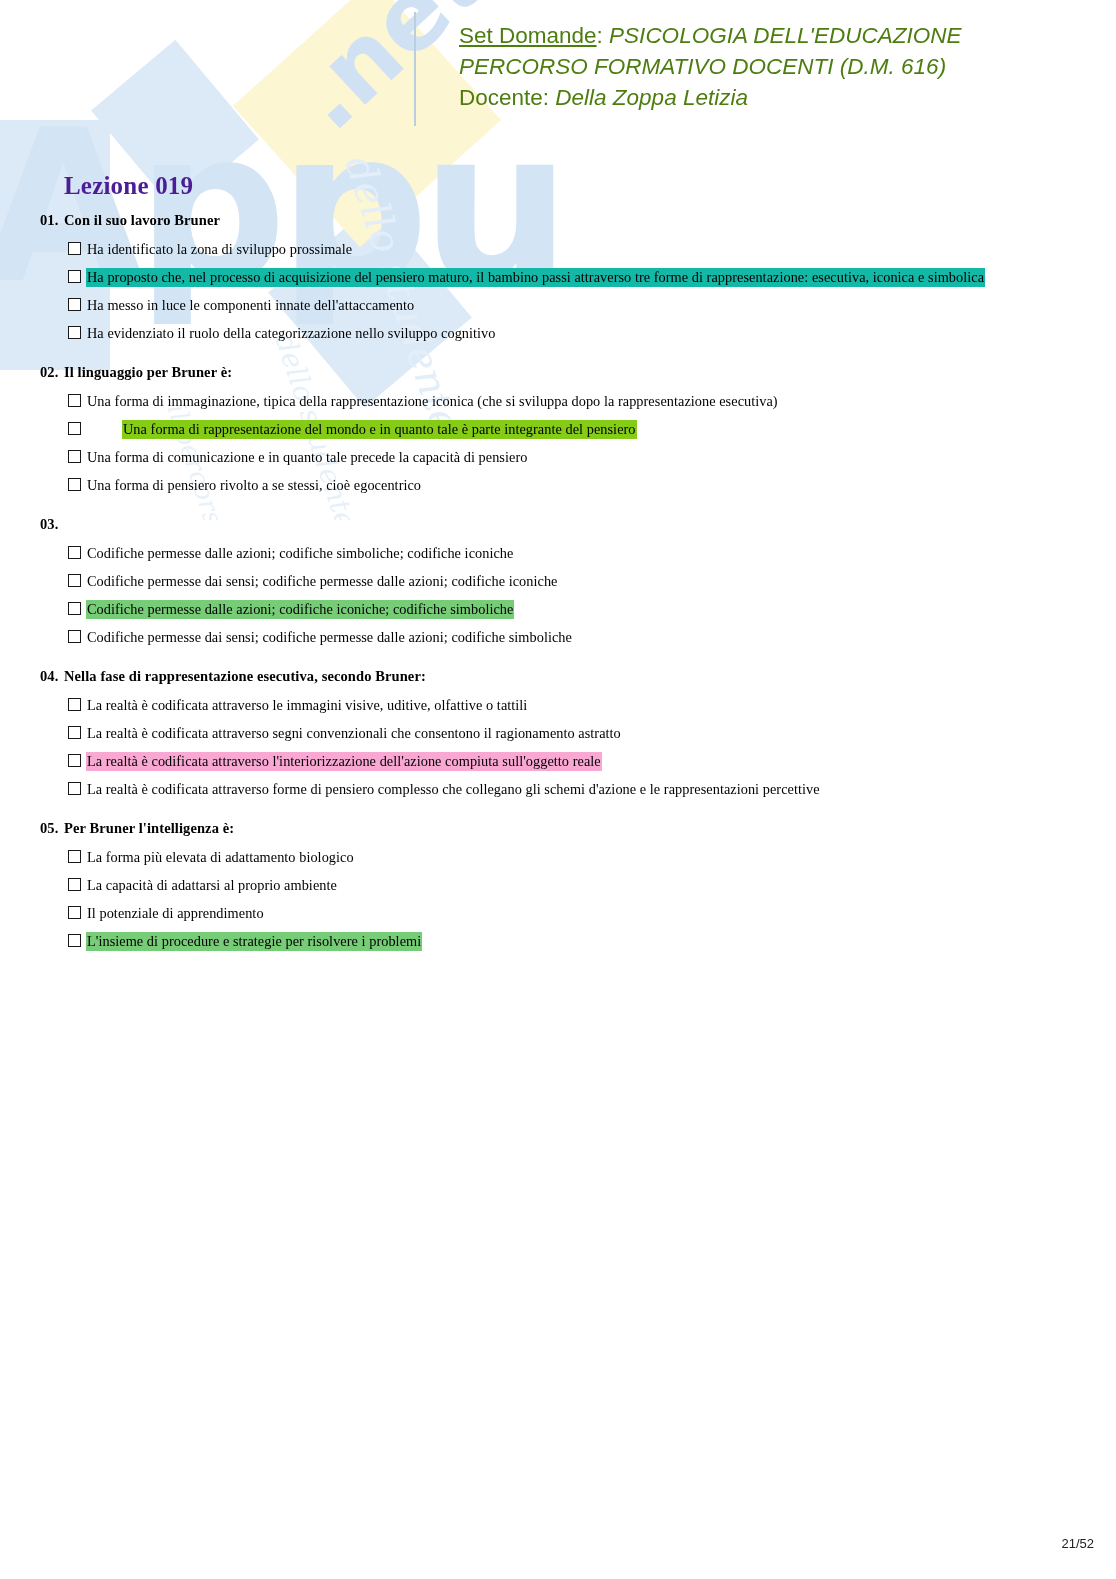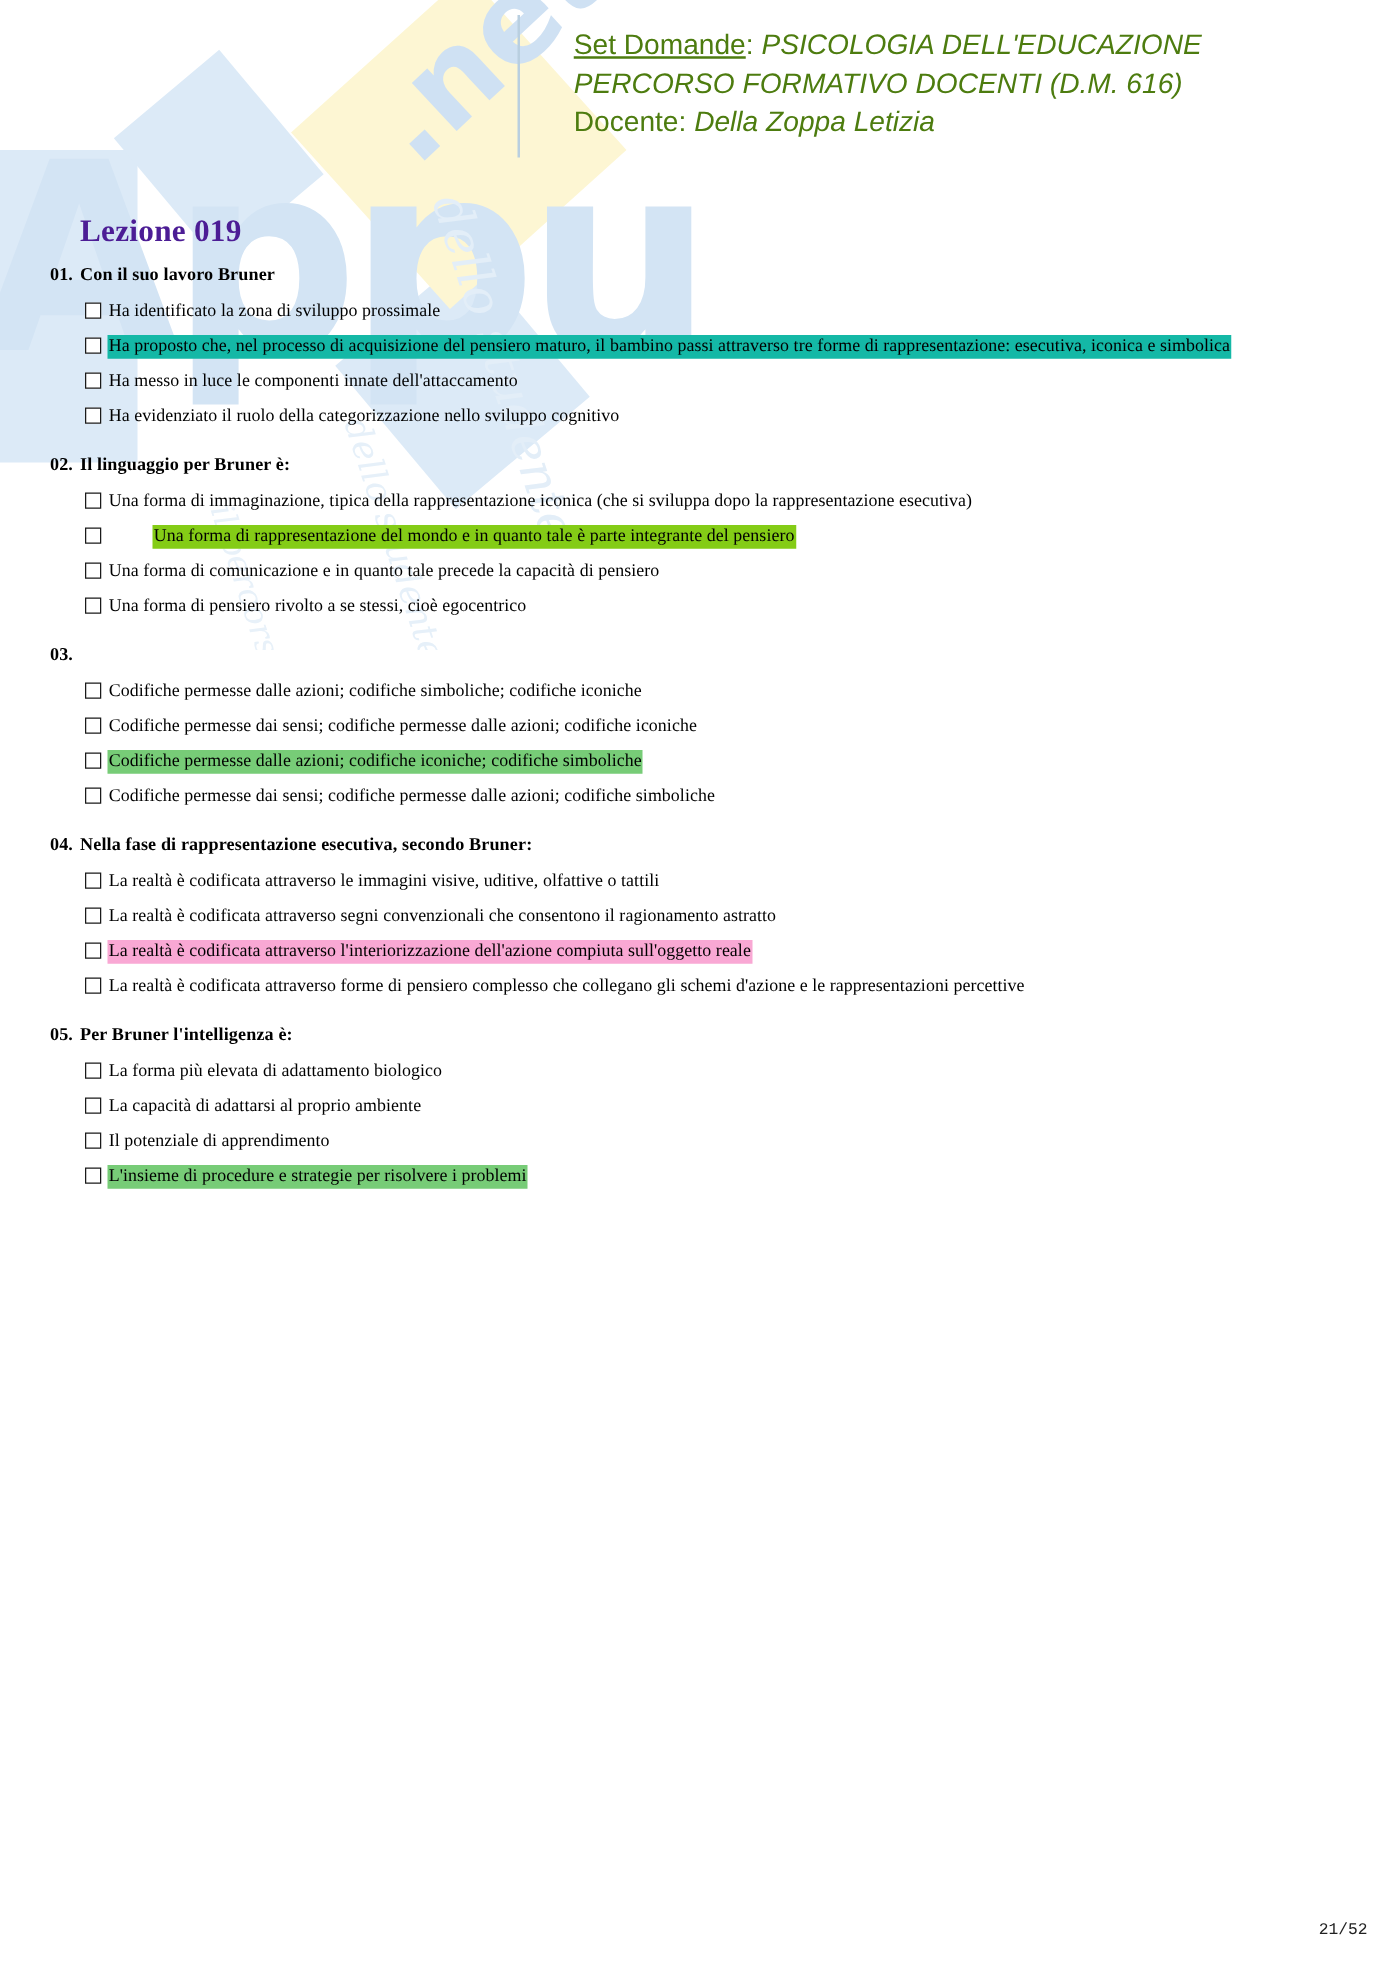--- a/index.html
+++ b/index.html
@@ -215,21 +215,21 @@
     position: absolute;
     left: 0;
     top: 1536px;
     width: 1116px;
     z-index: 3;
   }
   #page-number {
     position: absolute;
     right: 22px;
     top: 0;
-    font-family: Liberation Mono, monospace;
+    font-family: Liberation Sans, sans-serif;
     font-size: 13px;
     color: #222;
   }
 </style>
 </head>
 <body>
 
 <div id="page">
 
   <div id="watermark">

